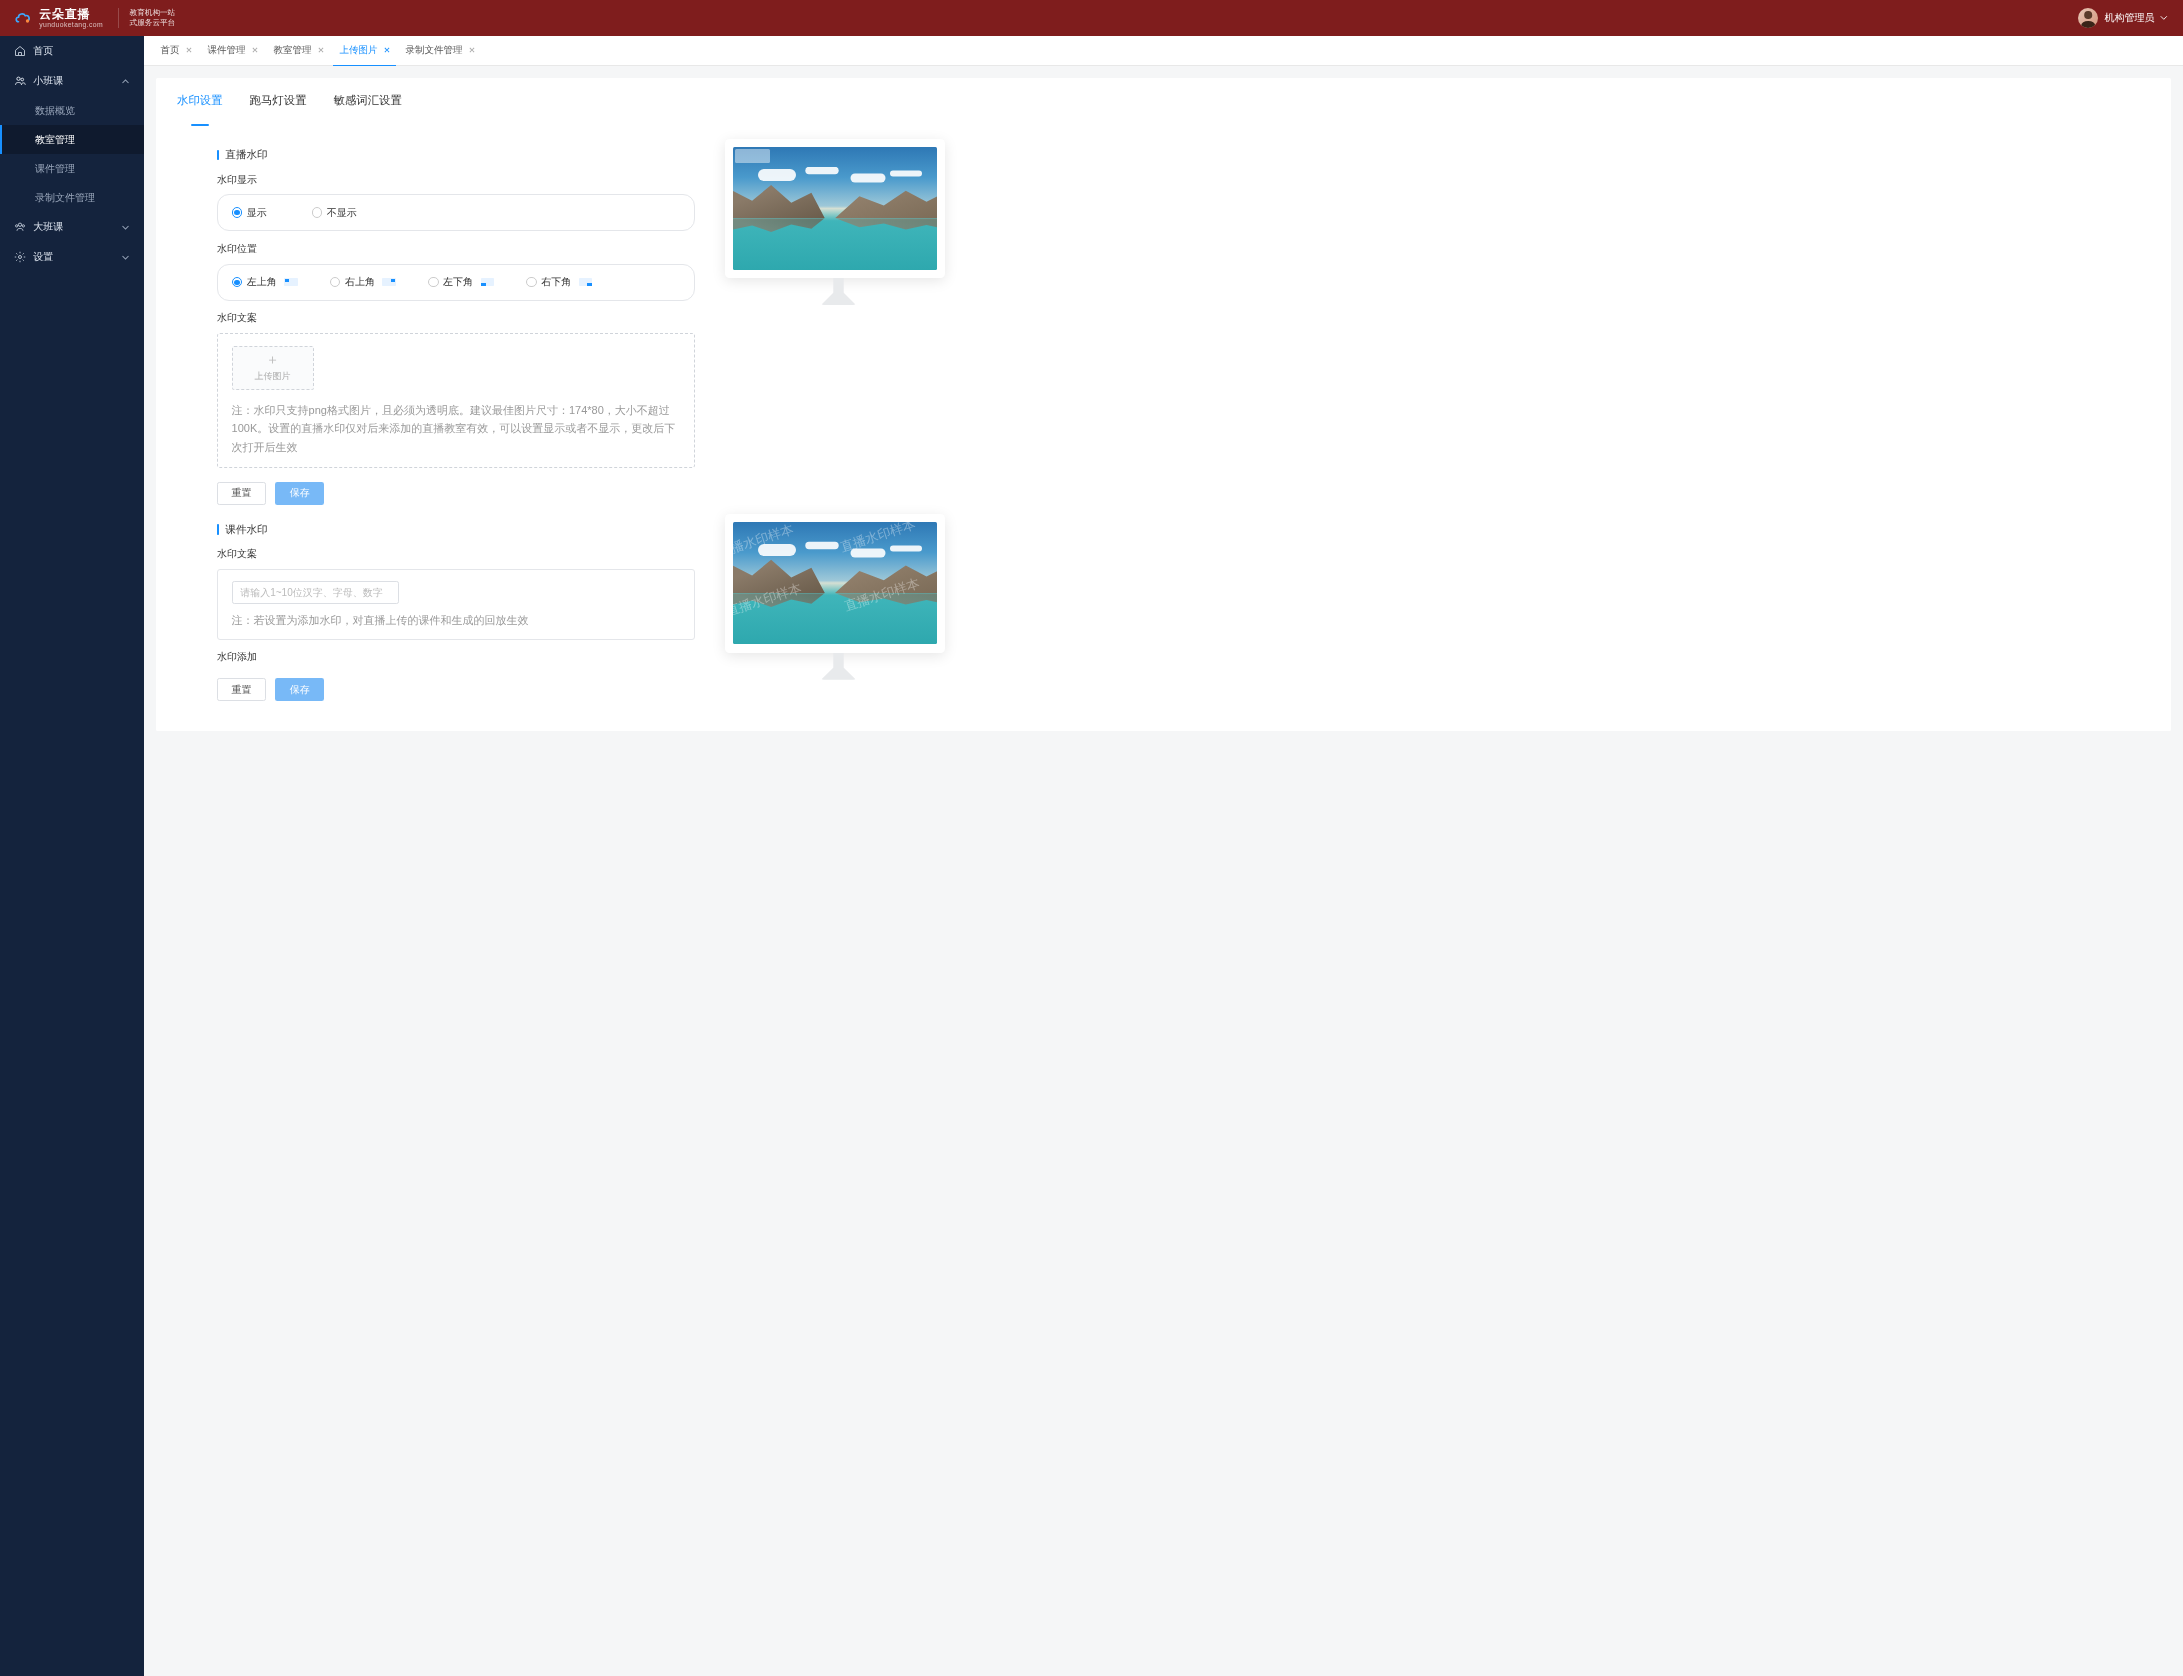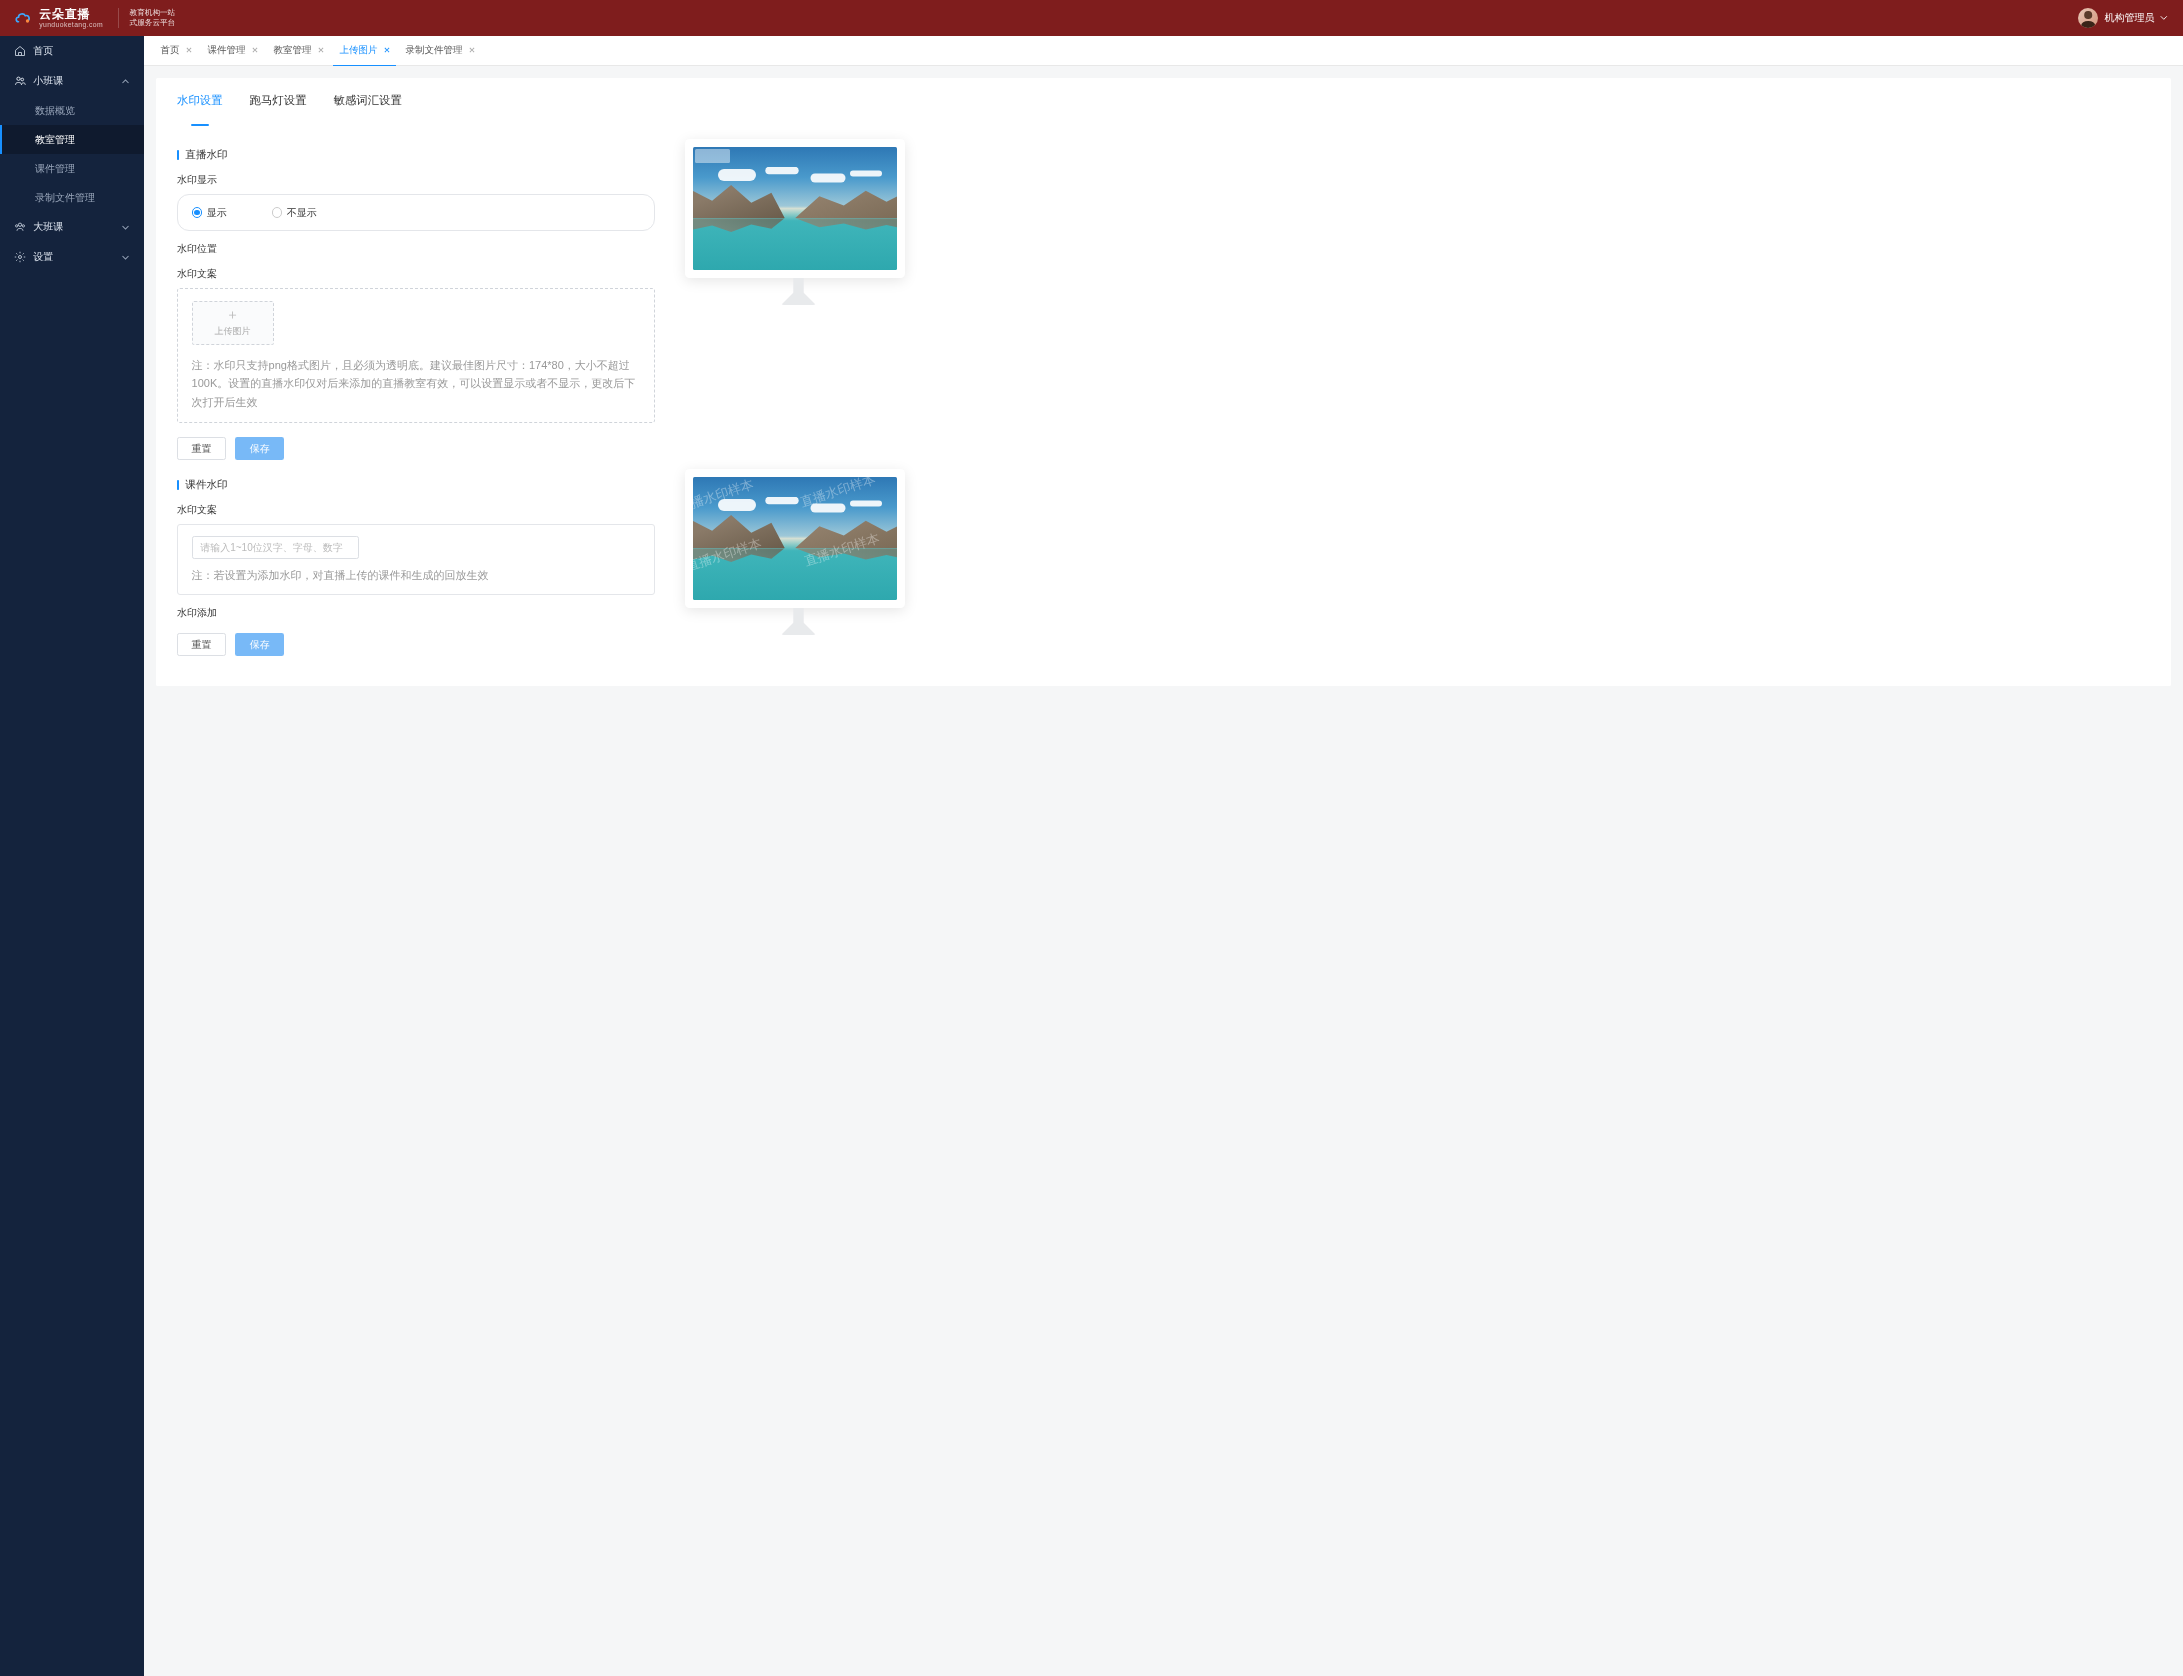--- a/index.html
+++ b/index.html
@@ -39,21 +39,21 @@
     .tab.active { color: #1890ff; border-bottom-color: #1890ff; }
     .tab .close { font-size: 8.3px; color: #aaa; }
     
     .panel { margin: 12px; background: #fff; border-radius: 1.5px; padding: 0 0 30px; }
     .subtabs { display: flex; gap: 27px; padding: 15px 21px 0; border-bottom: 0.8px solid transparent; }
     .subtab { font-size: 11.4px; color: #333; padding-bottom: 12px; cursor: pointer; position: relative; }
     .subtab.active { color: #1890ff; }
     .subtab.active::after { content:""; position:absolute; left: 50%; transform: translateX(-50%) translateY(6px); bottom:0; width:18px; height:2.3px; background:#1890ff; border-radius:1.5px; }
     
     .content-wrap { display: flex; padding: 15px 21px 0; gap: 30px; }
-    .form-col { flex: 1; max-width: 478px; }
+    .form-col { flex: 1; max-width: 478px; margin-left: 40px; }
     .preview-col { width: 227px; flex-shrink: 0; }
     
     .section-title { display: flex; align-items: center; gap: 6px; font-size: 10.6px; color: #333; margin: 12px 0 10.6px; font-weight: 500; }
     .section-title::before { content:""; width:2.3px; height:10.6px; background:#1890ff; border-radius:0.8px; }
     
     .field-label { font-size: 10px; color: #333; margin: 10.6px 0 7.6px; }
     .option-box { border: 0.8px solid #e4e6ea; border-radius: 12px; padding: 10.6px 13.6px; display: flex; flex-wrap: wrap; gap: 7.6px 45px; }
     .radio-opt { display: flex; align-items: center; gap: 4.5px; font-size: 10px; cursor: pointer; }
     .radio-circle { width: 10.6px; height: 10.6px; border: 0.8px solid #ccc; border-radius: 50%; display: flex; align-items: center; justify-content: center; }
     .radio-opt.checked .radio-circle { border-color: #1890ff; }
@@ -217,20 +217,42 @@
                 <span class="radio-circle"></span>
                 <span>显示</span>
               </label>
             <label class="radio-opt">
                 <span class="radio-circle"></span>
                 <span>不显示</span>
               </label>
           </div>
 
           <div class="field-label">水印位置</div>
+          <div class="option-box" style="gap:7.6px 32px">
+            <label class="radio-opt checked">
+                <span class="radio-circle"></span>
+                <span>左上角</span>
+                <span class="corner-chip tl"></span>
+              </label>
+            <label class="radio-opt">
+                <span class="radio-circle"></span>
+                <span>右上角</span>
+                <span class="corner-chip tr"></span>
+              </label>
+            <label class="radio-opt">
+                <span class="radio-circle"></span>
+                <span>左下角</span>
+                <span class="corner-chip bl"></span>
+              </label>
+            <label class="radio-opt">
+                <span class="radio-circle"></span>
+                <span>右下角</span>
+                <span class="corner-chip br"></span>
+              </label>
+          </div>
 
           <div class="field-label">水印文案</div>
           <div class="upload-box">
             <div class="upload-btn">
               <span class="plus-icon">＋</span>
               <span class="upload-btn-label">上传图片</span>
             </div>
             <div class="hint">注：水印只支持png格式图片，且必须为透明底。建议最佳图片尺寸：174*80，大小不超过100K。设置的直播水印仅对后来添加的直播教室有效，可以设置显示或者不显示，更改后下次打开后生效</div>
           </div>
 

